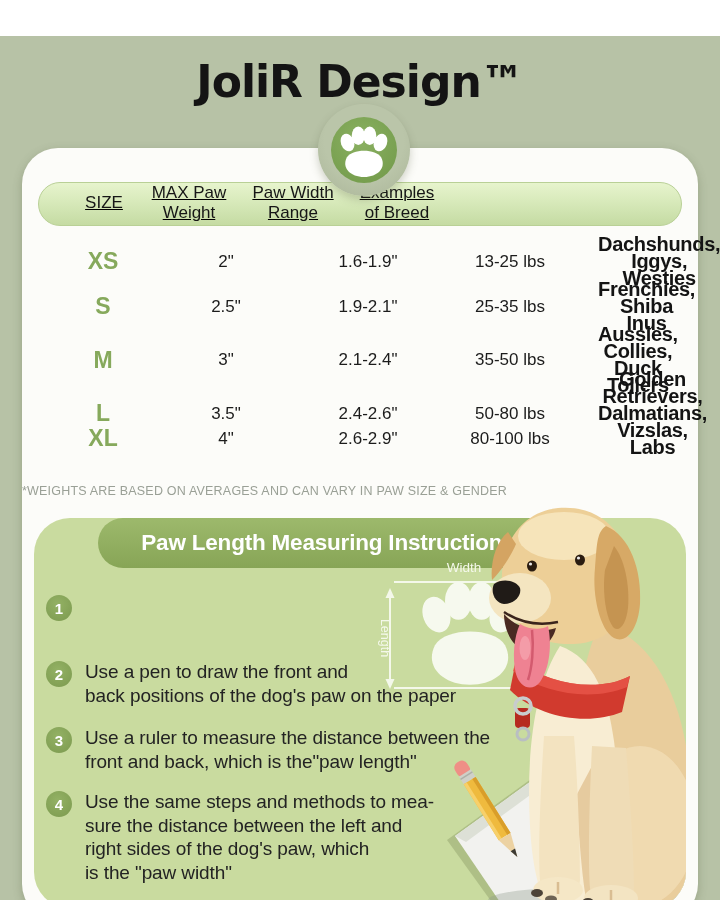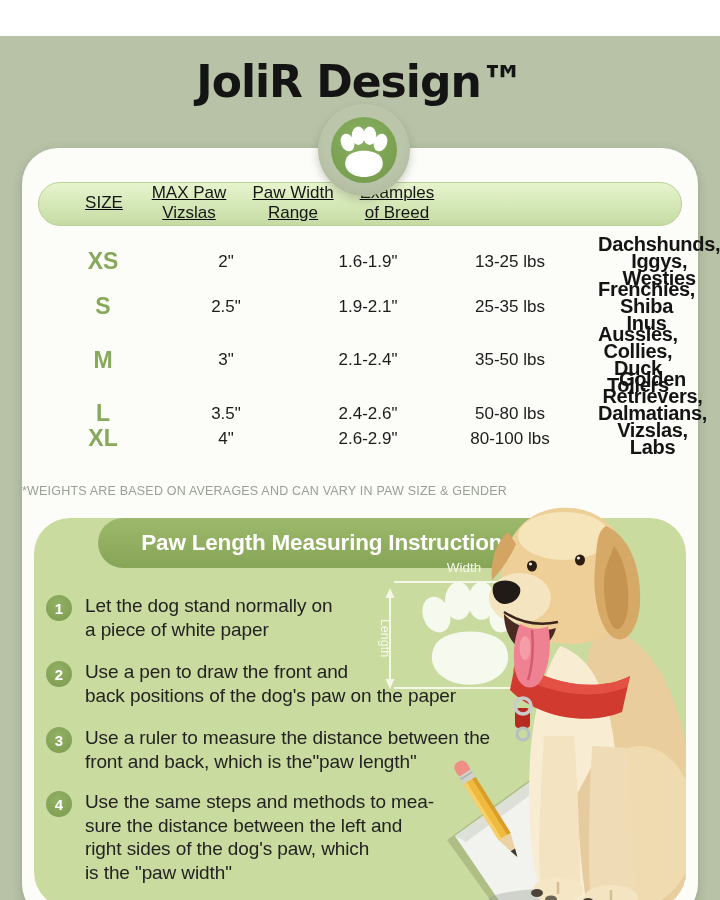--- a/index.html
+++ b/index.html
@@ -57,21 +57,21 @@
 
 <div class="stage">
 
   <div class="brand-title">JoliR Design™</div>
 
   <div class="card">
 
     <div class="thead">
       <div class="th">SIZE</div>
       <div class="th">MAX Paw
-Vizslas</div>
+Weight</div>
       <div class="th">Paw Width
 Range</div>
       <div class="th">Examples
 of Breed</div>
     </div>
 
     <div class="tbody">
       <div class="tr">
         <div class="td size">XS</div>
         <div class="td">2"</div>
@@ -128,22 +128,20 @@
           <polygon points="-2.6,103.5 2.6,103.5 0,112" fill="#3c3a33"></polygon>
         </g>
       </svg>
 
       <div class="panel-bar">
         <span>Paw Length Measuring Instructions</span>
       </div>
 
       <div class="step s1">
         <div class="step-num">1</div>
-        <div class="step-text">Let the dog stand normally on
-a piece of white paper</div>
       </div>
       <div class="step s2">
         <div class="step-num">2</div>
         <div class="step-text">Use a pen to draw the front and
 back positions of the dog's paw on the paper</div>
       </div>
       <div class="step s3">
         <div class="step-num">3</div>
         <div class="step-text">Use a ruler to measure the distance between the
 front and back, which is the"paw length"</div>

